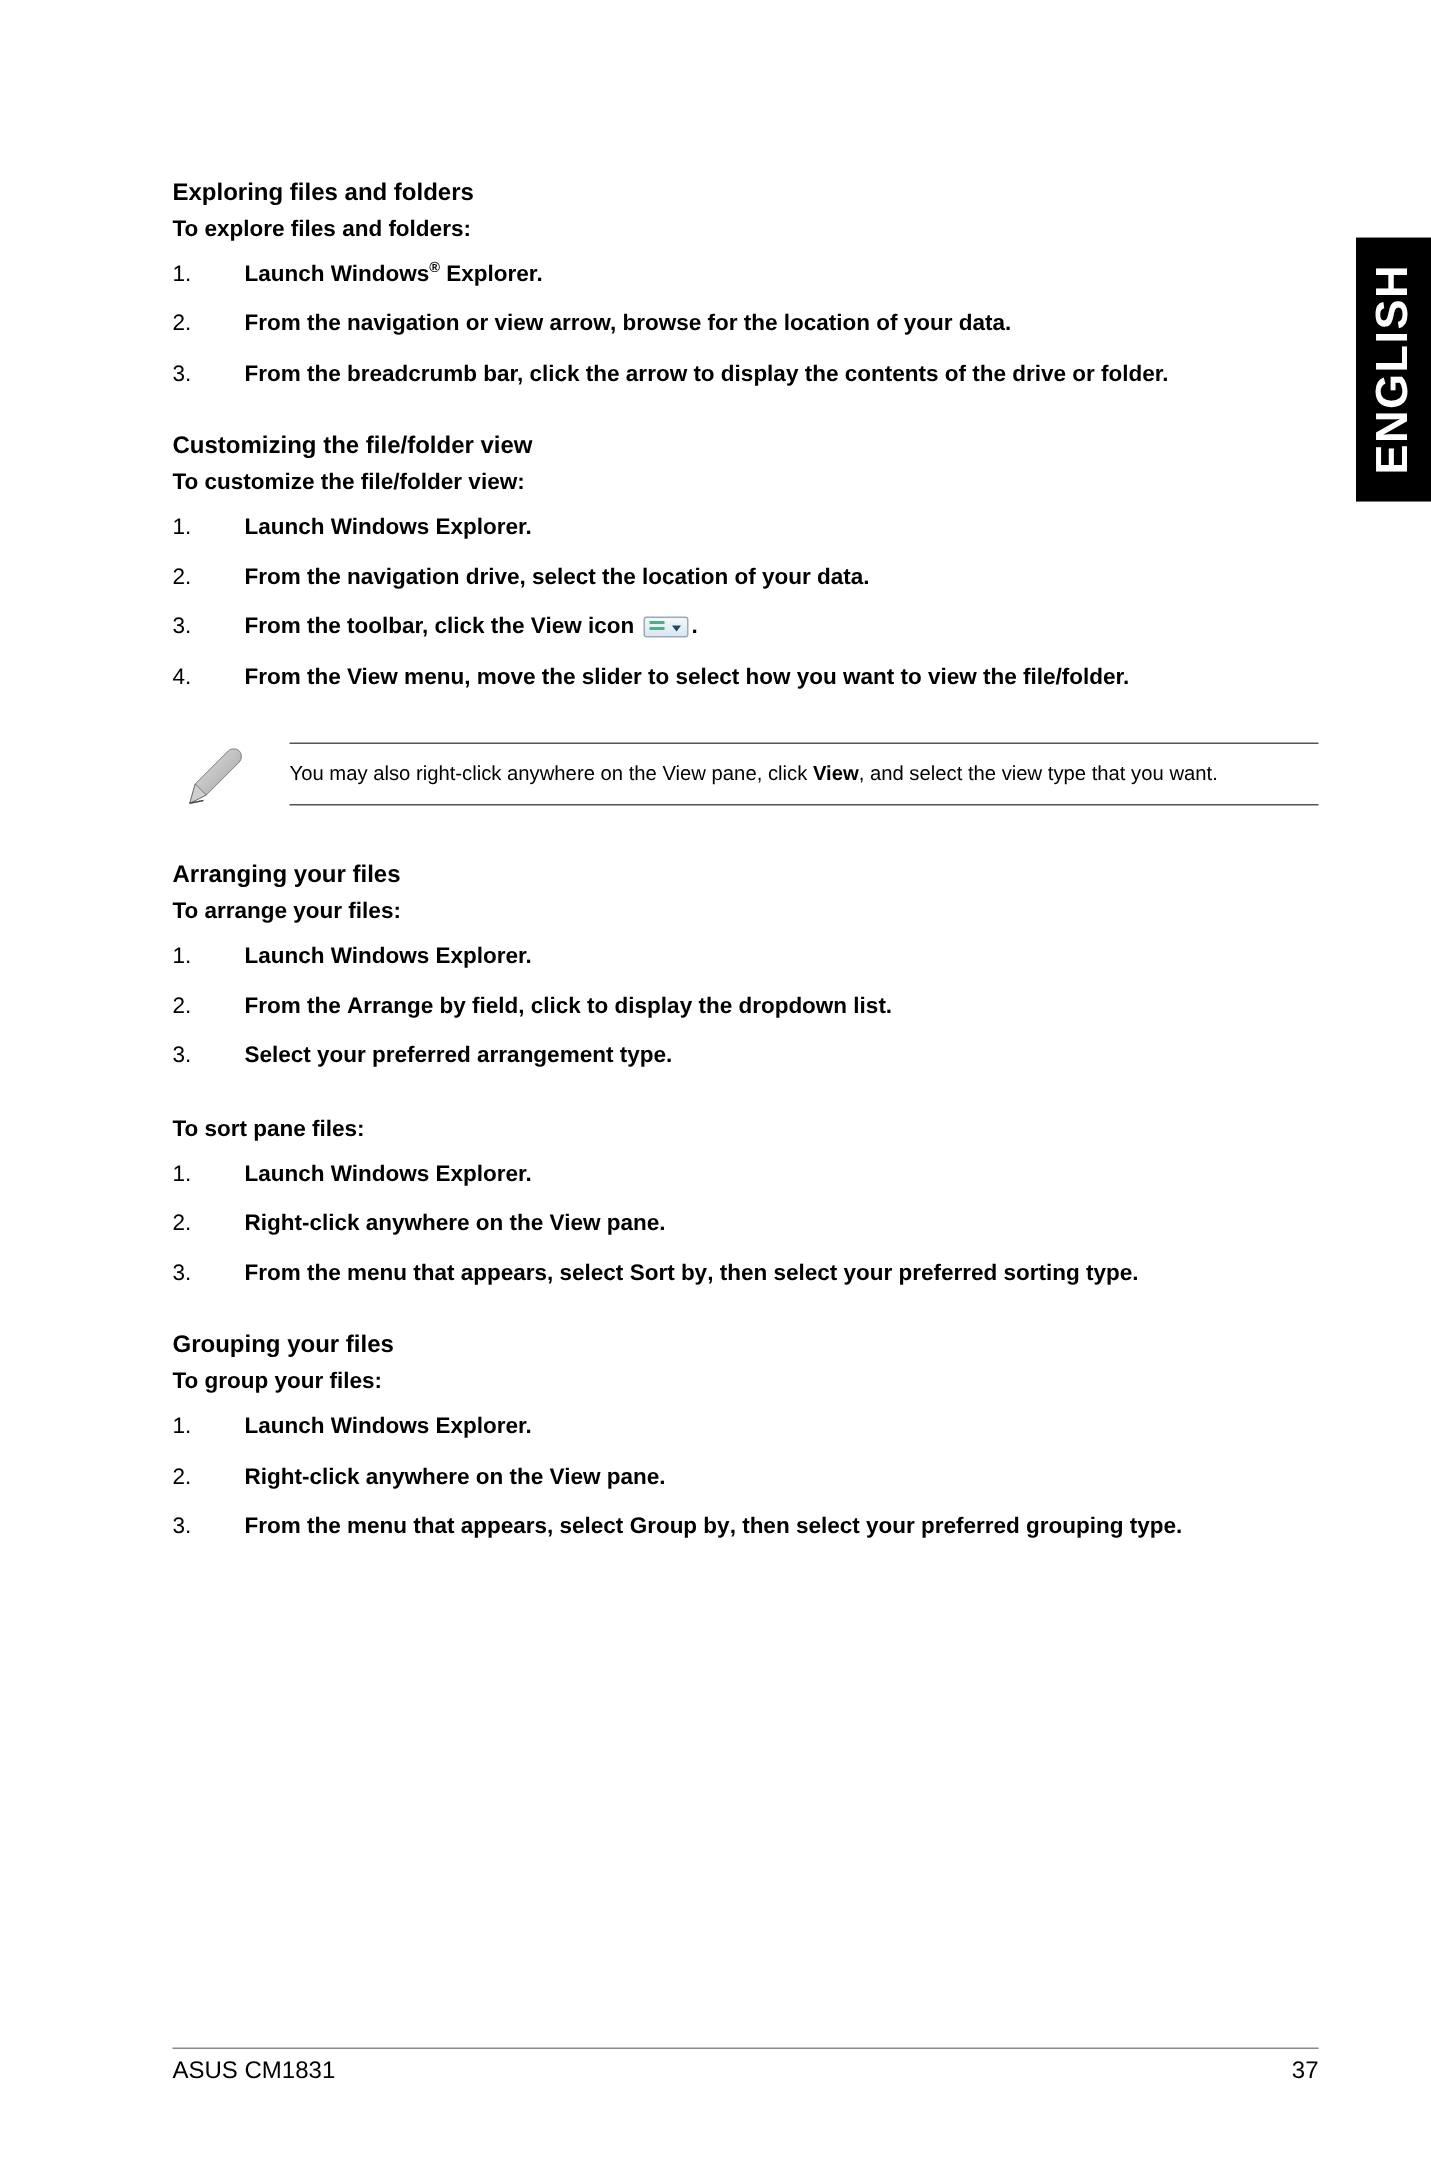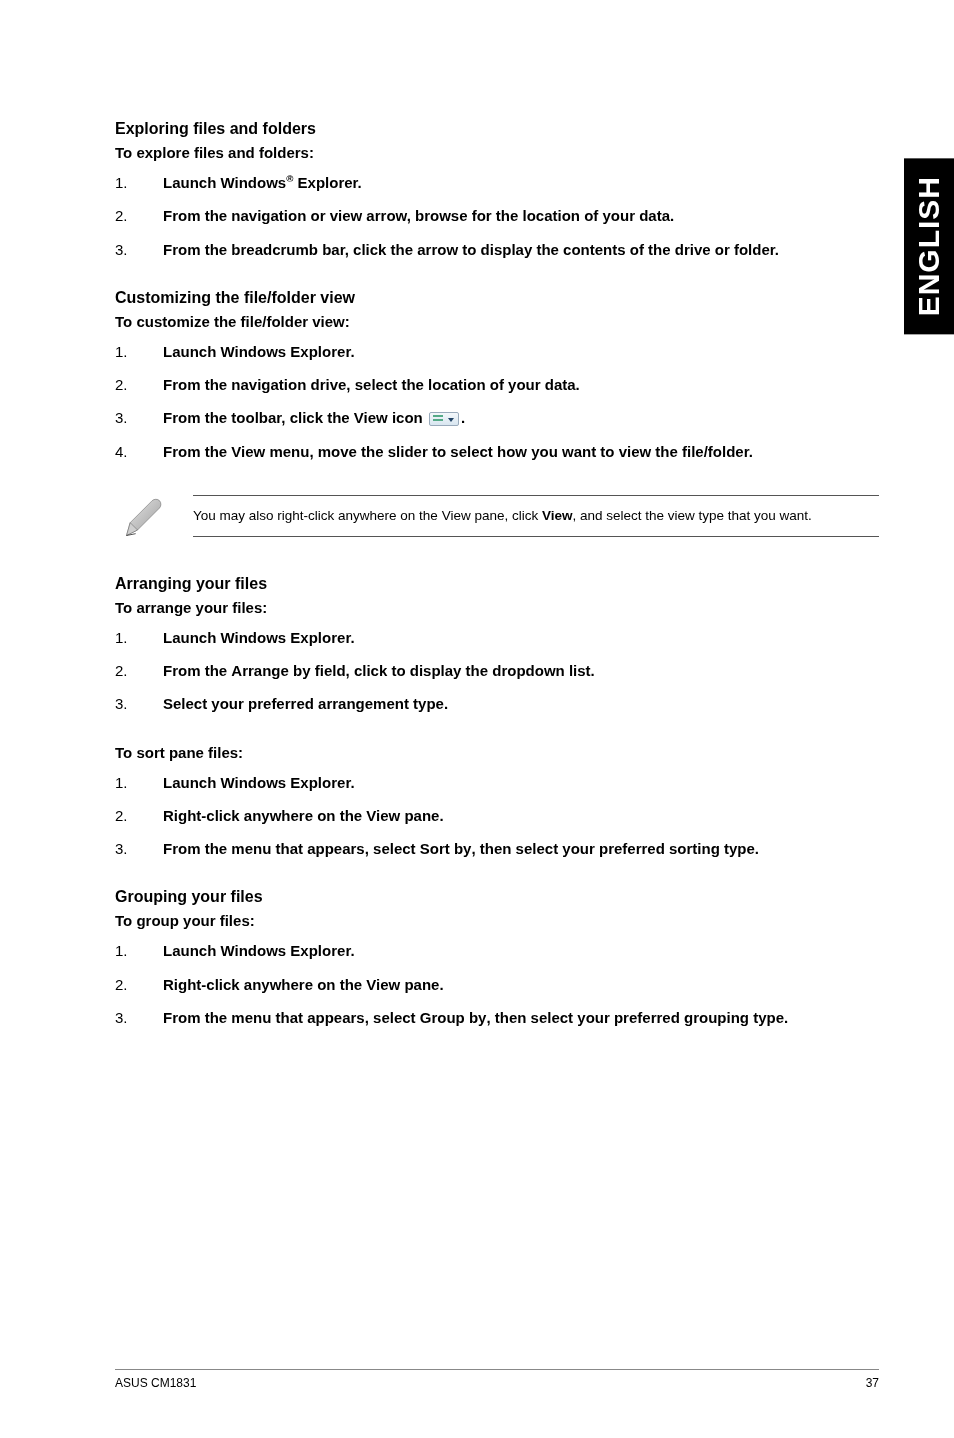--- a/index.html
+++ b/index.html
@@ -104,21 +104,21 @@
     border-right: 3px solid transparent;
     border-top: 4px solid #246;
   }
   .footer {
     position: absolute;
     bottom: 48px;
     left: 115px;
     right: 75px;
     border-top: 1px solid #888;
     padding-top: 6px;
-    font-size: 12px;
+    font-size: 16px;
     display: flex;
     justify-content: space-between;
   }
 </style>
 </head>
 <body>
 
 <div class="side-tab">ENGLISH</div>
 
 <div class="section">

